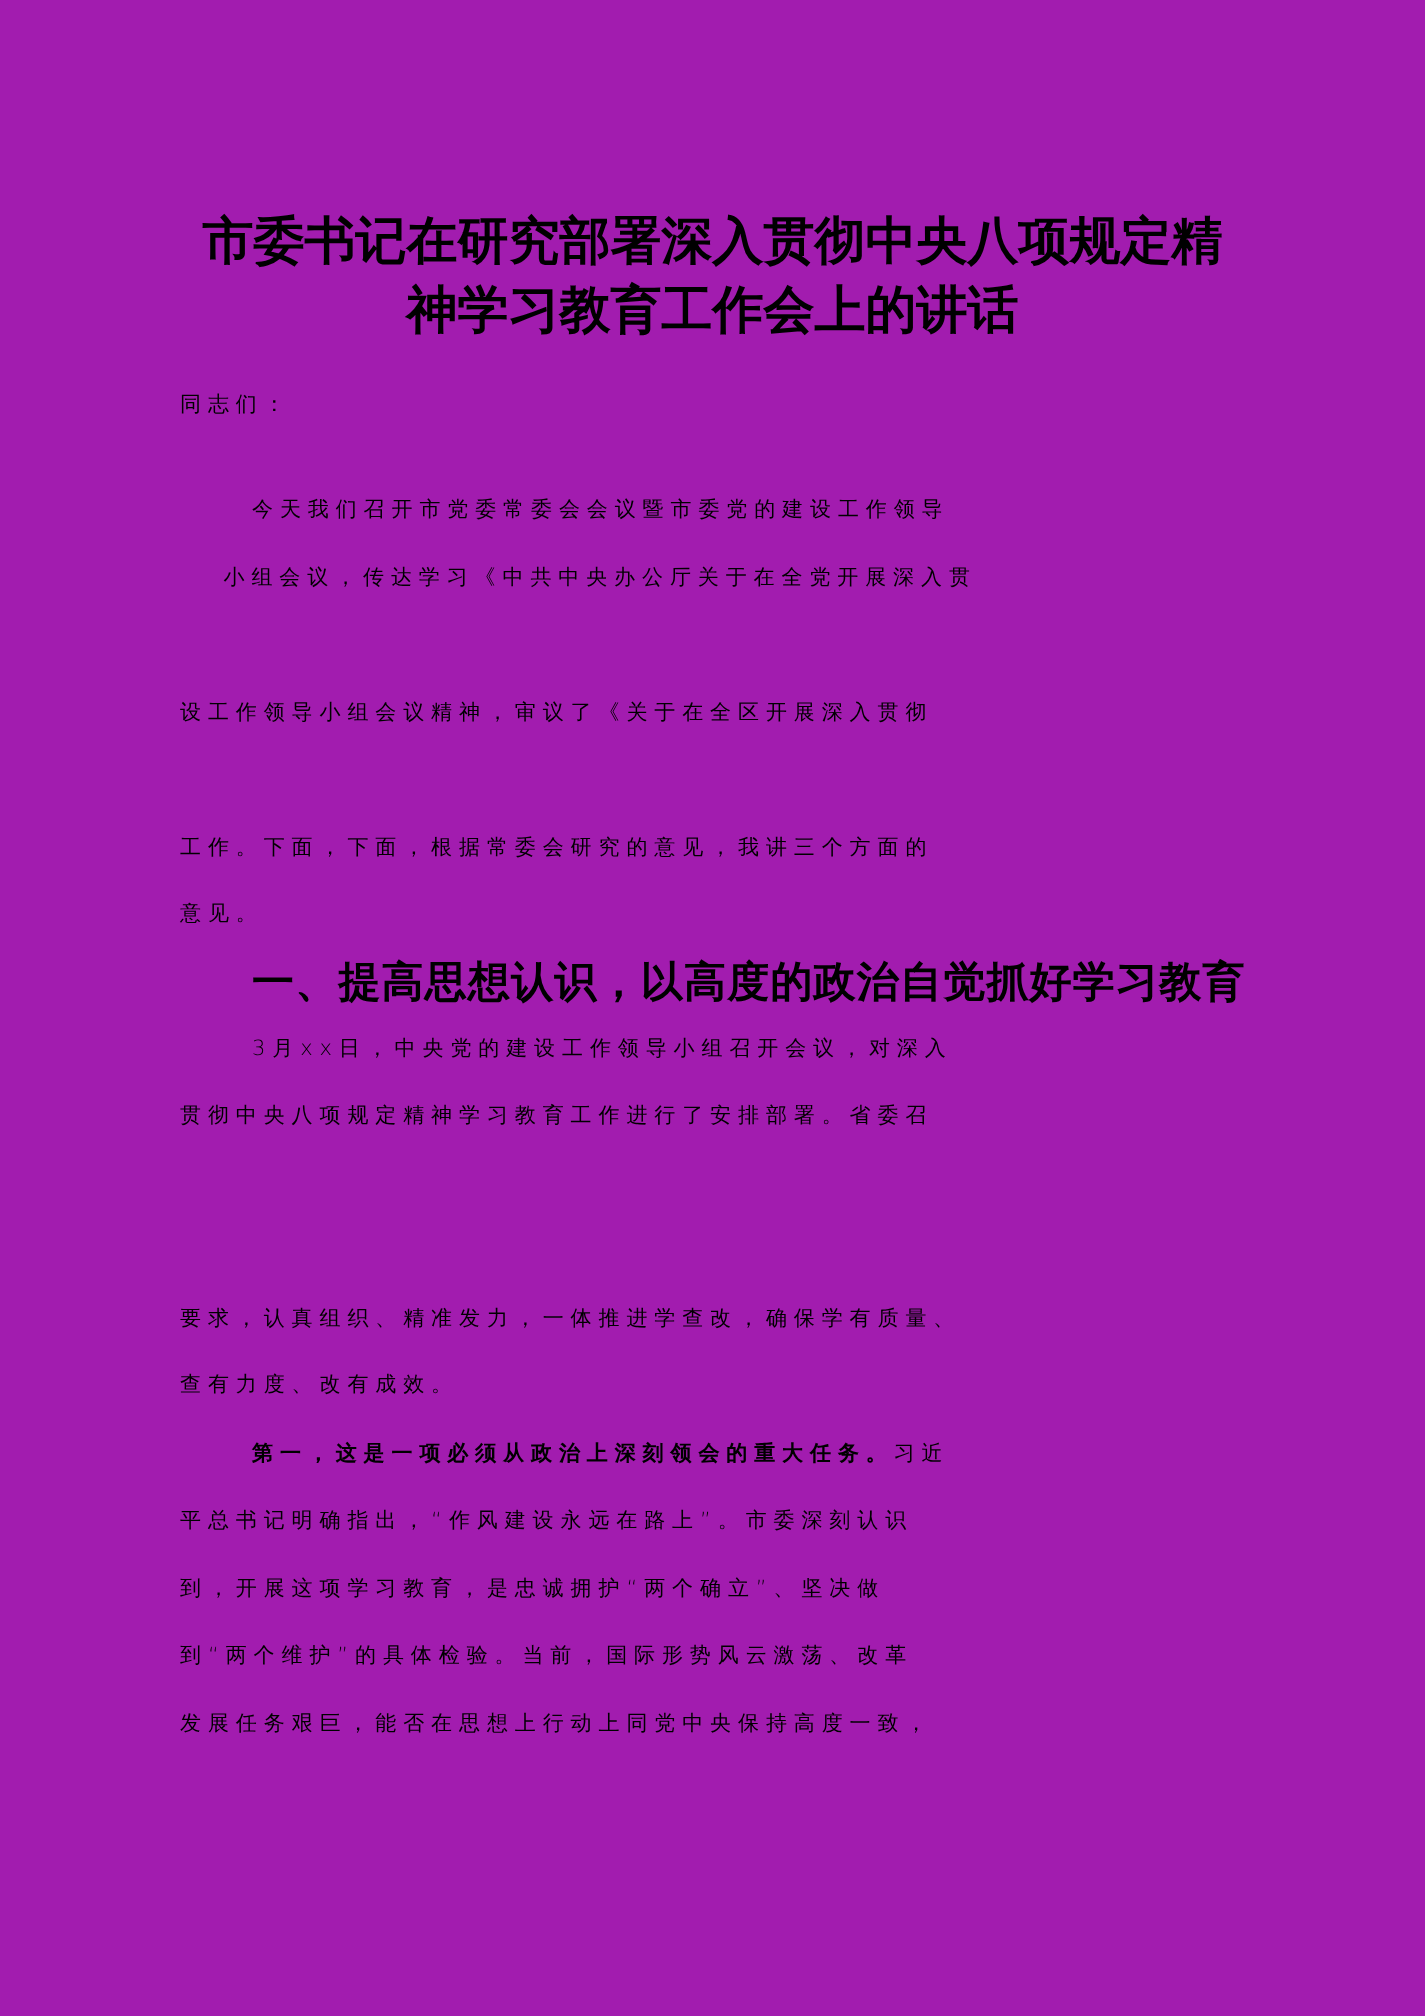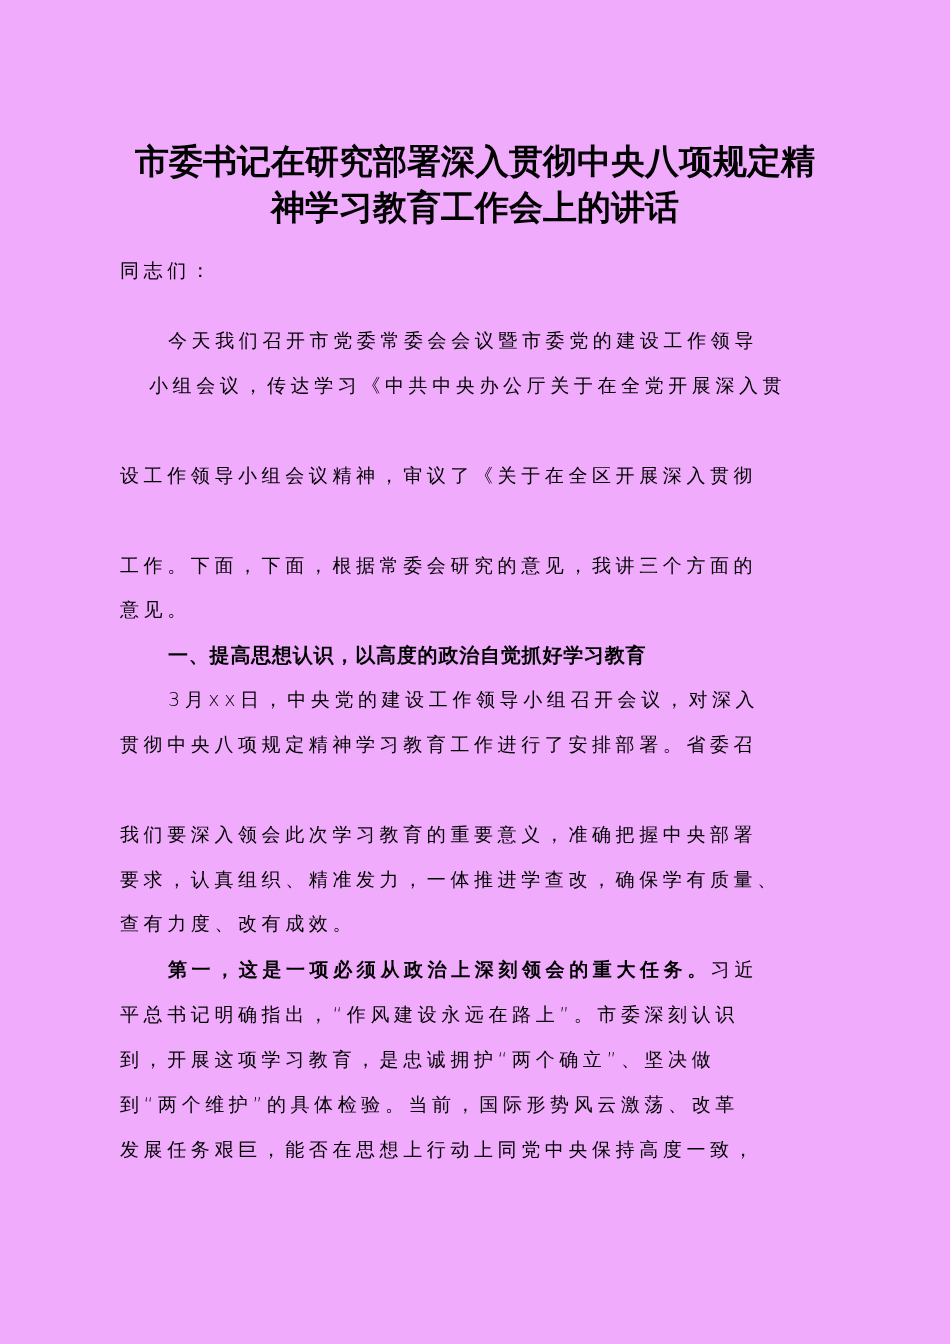--- a/index.html
+++ b/index.html
@@ -13,53 +13,53 @@
       position: relative;
       overflow: hidden;
       color: #000000;
     }
     .page {
       position: absolute;
       left: 0;
       top: 0;
       width: 950px;
       height: 1344px;
-      background: #f0abfc;
+      background: #a21caf;
     }
     .title {
       position: absolute;
       left: 0;
       width: 950px;
       text-align: center;
       font-family: "DejaVu Serif", "Liberation Serif", serif;
       font-weight: bold;
       font-size: 34px;
       line-height: 46px;
       letter-spacing: 0px;
       white-space: nowrap;
     }
     .title.l1 { top: 138px; }
     .title.l2 { top: 184px; }
     .line {
       position: absolute;
       left: 120px;
       font-family: "DejaVu Sans", "Liberation Sans", sans-serif;
-      font-size: 19px;
+      font-size: 14px;
       line-height: 30px;
       white-space: nowrap;
       letter-spacing: 4.6px;
       font-weight: 300;
     }
     .line.indent { left: 168px; }
     .heading {
       position: absolute;
       left: 168px;
       font-family: "DejaVu Sans", "Liberation Sans", sans-serif;
       font-weight: bold;
-      font-size: 20px;
+      font-size: 28px;
       line-height: 30px;
       white-space: nowrap;
       letter-spacing: 0.8px;
     }
   </style>
 </head>
 <body>
 
 <div class="page">
 
@@ -71,21 +71,20 @@
   <div class="line indent" style="top:325px;">今天我们召开市党委常委会会议暨市委党的建设工作领导</div>
   <div class="line" style="top:370px;margin-left:29px;">小组会议，传达学习《中共中央办公厅关于在全党开展深入贯</div>
   <div class="line" style="top:460px;">设工作领导小组会议精神，审议了《关于在全区开展深入贯彻</div>
   <div class="line" style="top:550px;text-align:center;">工作。下面，下面，根据常委会研究的意见，我讲三个方面的</div>
   <div class="line" style="top:594px;">意见。</div>
 
   <div class="heading" style="top:640px;">一、提高思想认识，以高度的政治自觉抓好学习教育</div>
 
   <div class="line indent" style="top:684px;">3月xx日，中央党的建设工作领导小组召开会议，对深入</div>
   <div class="line" style="top:729px;">贯彻中央八项规定精神学习教育工作进行了安排部署。省委召</div>
-  <div class="line" style="top:819px;">我们要深入领会此次学习教育的重要意义，准确把握中央部署</div>
   <div class="line" style="top:864px;">要求，认真组织、精准发力，一体推进学查改，确保学有质量、</div>
   <div class="line indent" style="top:954px;">
     <span class="bold-lead" style="font-weight:bold;">第一，这是一项必须从政治上深刻领会的重大任务。</span><span>习近</span>
   </div>
 
   <div class="line" style="top:908px;">查有力度、改有成效。</div>
   <div class="line" style="top:999px;">平总书记明确指出，“作风建设永远在路上”。市委深刻认识</div>
   <div class="line" style="top:1044px;">到，开展这项学习教育，是忠诚拥护“两个确立”、坚决做</div>
   <div class="line" style="top:1134px;">发展任务艰巨，能否在思想上行动上同党中央保持高度一致，</div>
   <div class="line" style="top:1089px;">到“两个维护”的具体检验。当前，国际形势风云激荡、改革</div>

